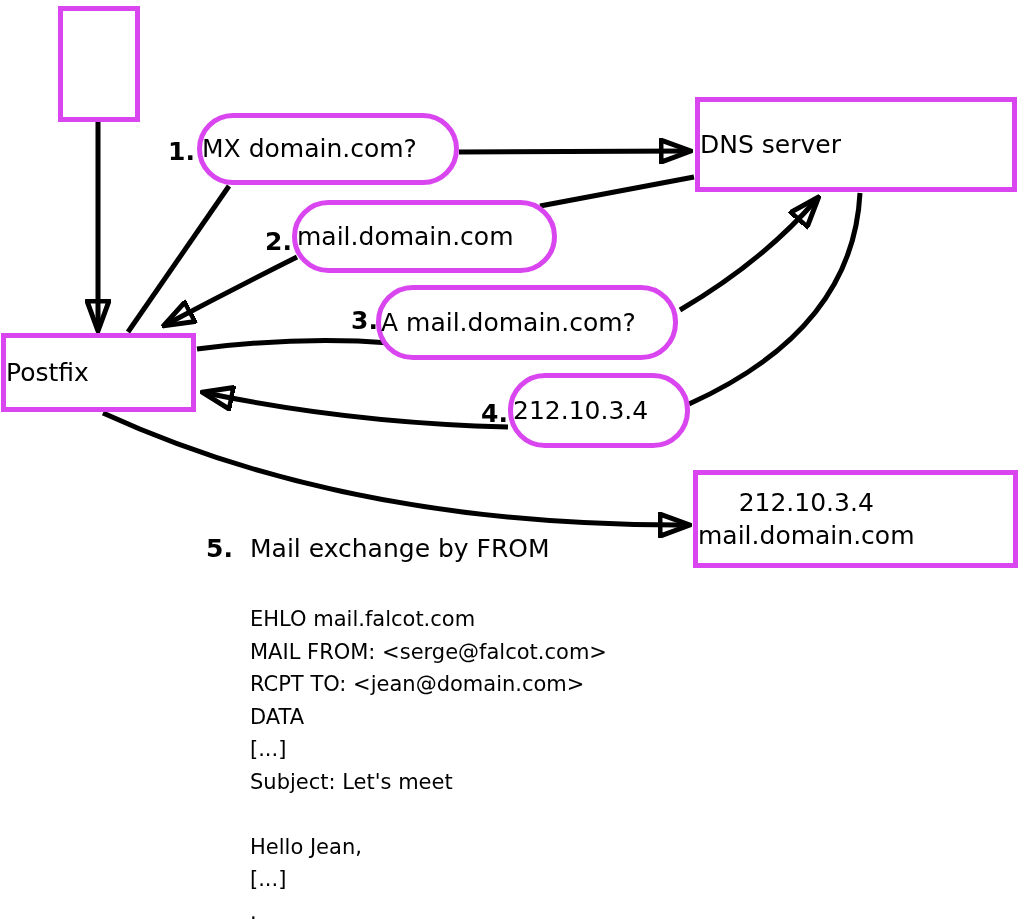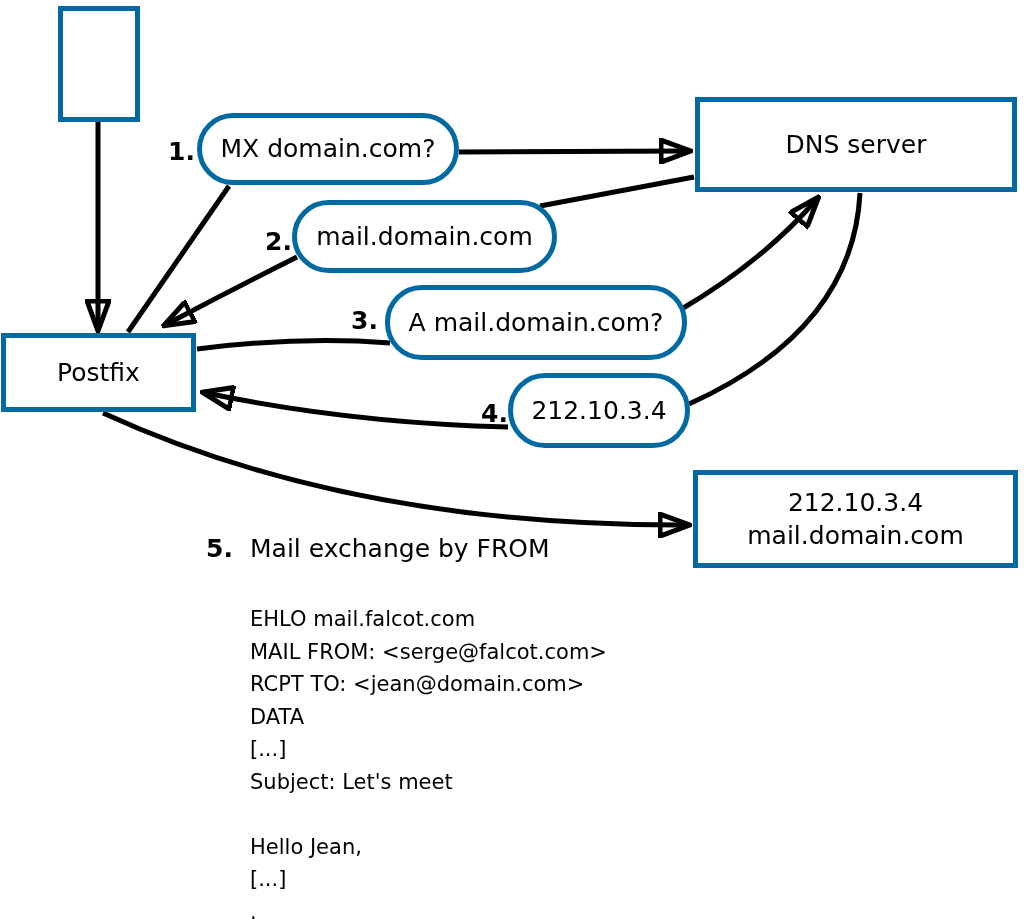--- a/index.html
+++ b/index.html
@@ -19,25 +19,24 @@
   }
   #wires path {
     fill: none;
     stroke: #000;
     stroke-width: 5;
     stroke-linejoin: round;
   }
   .box {
     position: absolute;
     box-sizing: border-box;
-    border: 5px solid #0369a1;
+    border: 5px solid #d946ef;
     background: #ffffff;
     display: flex;
     align-items: center;
-    justify-content: center;
     text-align: center;
   }
   .pill { border-radius: 37px; }
   .node-label { font-size: 25px; line-height: 30px; white-space: nowrap; }
   .result-lines { font-size: 25px; line-height: 33px; }
   .step-num {
     position: absolute;
     width: 46px;
     text-align: right;
     font-size: 25px;
@@ -106,21 +105,21 @@
   <div class="box pill" style="left:197px; top:113px; width:262px; height:72px;">
     <span class="node-label">MX domain.com?</span>
   </div>
 
   <div class="step-num" style="left:246px; top:227px;">2.</div>
   <div class="box pill" style="left:292px; top:200px; width:265px; height:73px;">
     <span class="node-label">mail.domain.com</span>
   </div>
 
   <div class="step-num" style="left:332px; top:306px;">3.</div>
-  <div class="box pill" style="left:385px; top:285px; width:302px; height:75px;">
+  <div class="box pill" style="left:376px; top:285px; width:302px; height:75px;">
     <span class="node-label">A mail.domain.com?</span>
   </div>
 
   <div class="step-num" style="left:462px; top:399px;">4.</div>
   <div class="box pill" style="left:508px; top:373px; width:182px; height:75px;">
     <span class="node-label">212.10.3.4</span>
   </div>
 
   <div class="step-num" style="left:187px; top:534px;">5.</div>
   <div class="free-label" style="left:250px; top:534px;">Mail exchange by FROM</div>

